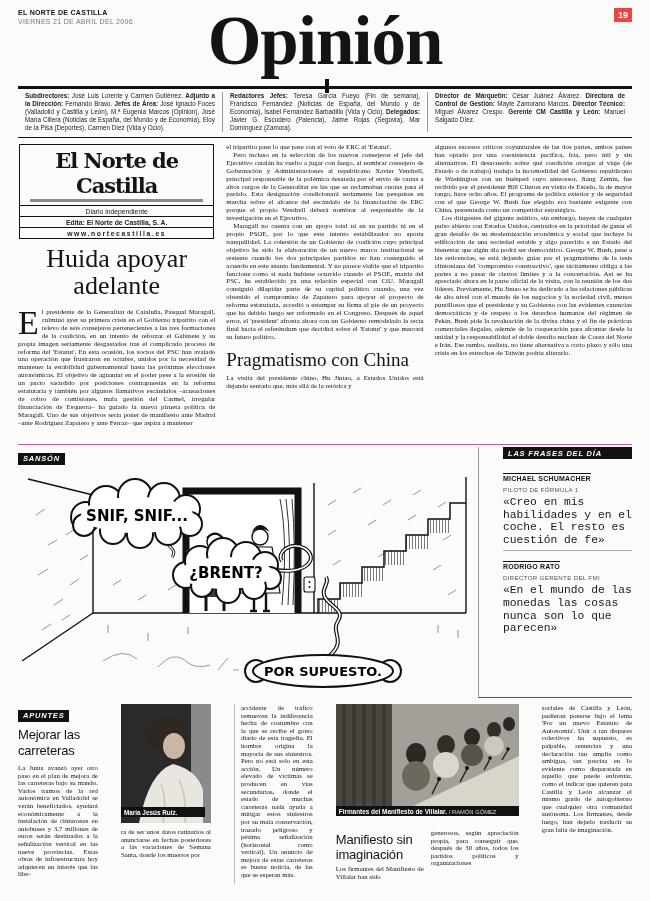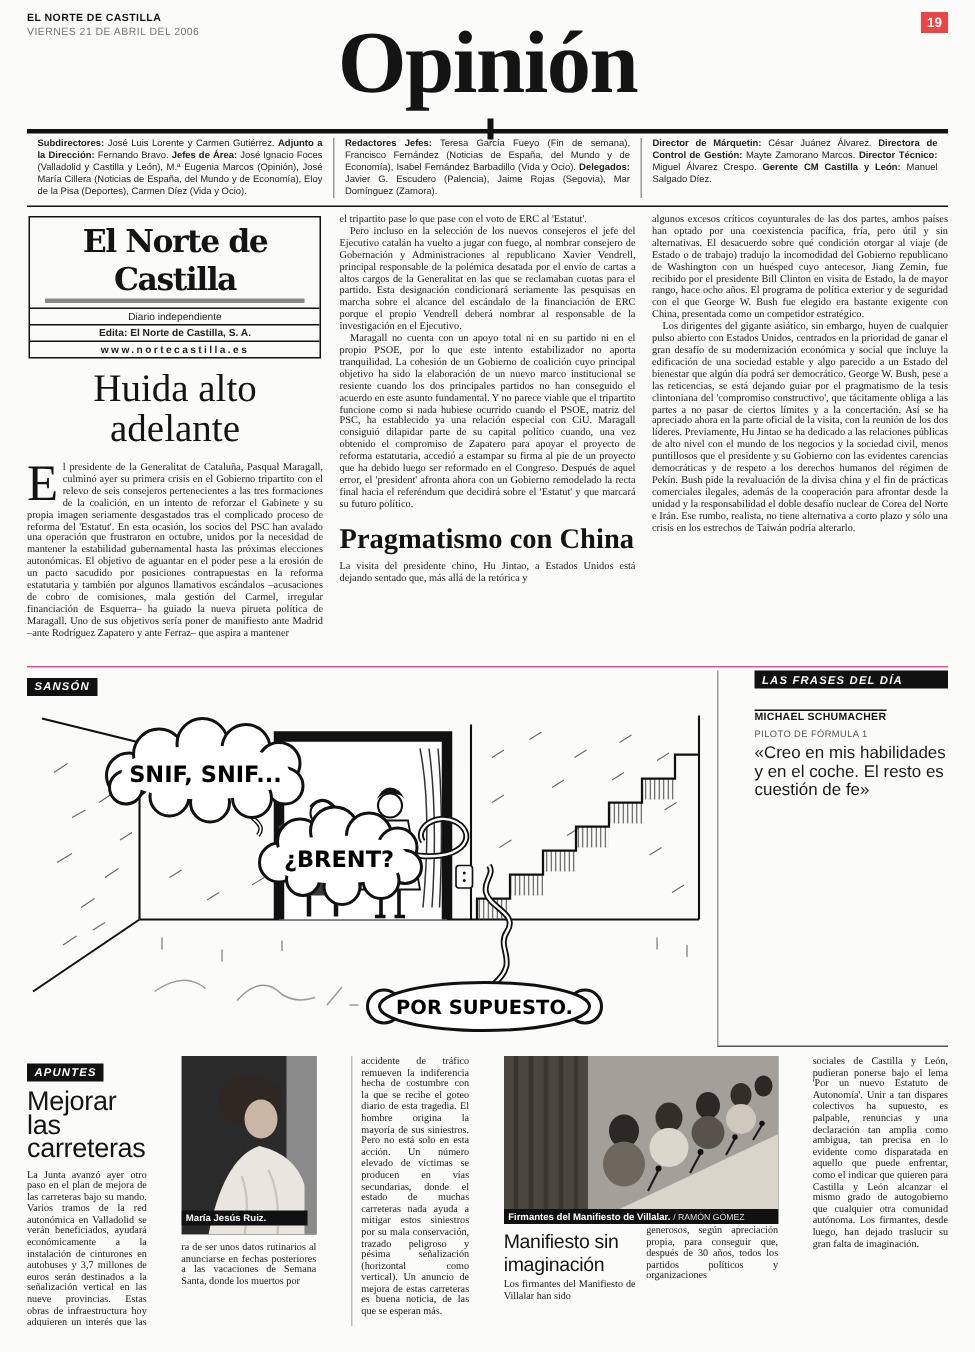--- a/index.html
+++ b/index.html
@@ -4,21 +4,21 @@
 <style>
   * { margin:0; padding:0; box-sizing:border-box; }
   html,body { width:650px; height:901px; background:#fbfbf9; color:#141414; }
   body { font-family:"Liberation Serif", serif; padding:6px 18px 0 18px; overflow:hidden; }
 
   
   .hdr { position:relative; height:78px; }
   .hdr-left { position:absolute; left:0; top:3px; line-height:1.25; }
   .hdr-pub { font-family:"Liberation Sans",sans-serif; font-size:7px; font-weight:bold; letter-spacing:.3px; }
   .hdr-date { font-family:"Liberation Sans",sans-serif; font-size:7px; color:#777; letter-spacing:.3px; }
-  .hdr-title { text-align:center; font-size:59px; line-height:70px; font-weight:bold; letter-spacing:-1px; }
+  .hdr-title { text-align:center; font-size:69px; line-height:70px; font-weight:bold; letter-spacing:-1px; }
   .pagebox { position:absolute; right:0; top:2px; background:#ef4444; color:#fff; font-family:"Liberation Sans",sans-serif; font-size:9px; font-weight:bold; padding:2px 4px; }
   .thickrule { position:relative; height:3px; background:#111; margin-top:2px; }
   .thickrule .tick { position:absolute; left:50%; top:-7px; width:4px; height:14px; background:#111; }
 
   
   .mast { border-bottom:1px solid #111; padding:3px 0 5px 0; }
   .dirline { text-align:center; font-family:"Liberation Sans",sans-serif; font-size:8.5px; margin:2px 0 4px 0; }
   .dirline b { font-weight:bold; }
   .staff { display:flex; font-family:"Liberation Sans",sans-serif; font-size:6.3px; line-height:8px; color:#222; }
   .staff-col { flex:1; padding:0 7px; text-align:justify; }
@@ -29,54 +29,54 @@
   .main { display:grid; grid-template-columns:1fr 1fr 1fr; column-gap:11px; height:306px; overflow:hidden; padding-top:5px; }
   .ed-body { font-size:6.9px; line-height:7.9px; text-align:justify; }
   .ed-body p + p { text-indent:7px; }
   .logo-box { border:1px solid #111; text-align:center; margin:1px 1px 6px 1px; }
   .logo-name { font-size:21px; font-weight:bold; letter-spacing:-1px; padding:3px 2px 1px 2px; font-family:"DejaVu Serif",serif; }
   .logo-bar { height:3px; background:#8a8a8a; margin:0 10px 3px 10px; }
   .logo-row { border-top:1px solid #111; font-family:"Liberation Sans",sans-serif; font-size:6.8px; padding:1.5px 0; color:#222; }
   .logo-row.b { font-weight:bold; }
   .logo-web { letter-spacing:1.6px; }
   h1.ed-title { font-size:26px; line-height:27px; font-weight:normal; text-align:center; margin:6px 0 9px 0; }
-  h2.ed2-title { font-size:19px; line-height:21px; font-weight:bold; margin:8px 0 4px 0; }
+  h2.ed2-title { font-size:19px; line-height:21px; font-weight:normal; margin:8px 0 4px 0; }
   .dropcap { float:left; font-size:34px; line-height:27px; padding:1px 3px 0 0; }
 
   
   .mid { display:flex; height:254px; border-top:1px solid #ec4899; padding-top:2px; }
   .cartoon { width:452px; }
   .blk-label { display:inline-block; background:#111; color:#fff; font-family:"Liberation Sans",sans-serif; font-style:italic; font-weight:bold; font-size:7.5px; letter-spacing:.8px; padding:1.5px 5px; }
   .frases { flex:1; margin-left:8px; border-left:1px solid #999; border-bottom:1px solid #555; padding:0 0 2px 24px; }
   .frases .blk-label { display:block; text-align:left; }
   .frase { padding-top:4px; margin-top:4px; }
   .frase + .frase { border-top:1px solid #aaa; }
   .frase-name { font-family:"Liberation Sans",sans-serif; font-size:7px; font-weight:bold; letter-spacing:.2px; border-top:1px solid #111; display:inline-block; padding-top:1px; }
   .frase-role { font-family:"Liberation Sans",sans-serif; font-size:6.2px; color:#555; letter-spacing:.3px; margin:1px 0 3px 0; }
-  .frase-quote { font-family:Liberation Sans, sans-serif; font-size:11.3px; line-height:12.6px; color:#191919; }
+  .frase-quote { font-family:Liberation Mono, monospace; font-size:11.3px; line-height:12.6px; color:#191919; }
 
   
   .bottom { display:flex; gap:23px; height:186px; overflow:hidden; padding-top:6px; }
   .b-body { font-size:6.8px; line-height:7.6px; text-align:justify; }
   .bc1 { width:100px; }
   .bc2 { width:90px; }
   .bc3 { width:97px; border-left:1px solid #bbb; padding-left:6px; }
   .bc45 { width:183px; }
   .bc6 { width:113px; }
-  h3.note-title { font-family:"Liberation Sans",sans-serif; font-weight:normal; font-size:18px; line-height:15.5px; margin:5px 0 6px 0; letter-spacing:-.2px; }
+  h3.note-title { font-family:"Liberation Sans",sans-serif; font-weight:normal; font-size:13px; line-height:15.5px; margin:5px 0 6px 0; letter-spacing:-.2px; }
   h3.note-title.sm { font-size:13px; line-height:14.5px; margin:4px 0 3px 0; }
   .photo { position:relative; overflow:hidden; background:#777; }
   .photo1 { width:90px; height:119px; }
   .photo2 { width:183px; height:112px; }
   .caption-bar { position:absolute; left:0; background:#111; color:#fff; font-family:"Liberation Sans",sans-serif; font-size:6.4px; font-weight:bold; padding:1.5px 3px; white-space:nowrap; overflow:hidden; }
   .photo1 .caption-bar { bottom:6px; width:94%; }
   .photo2 .caption-bar { bottom:0; width:100%; }
   .caption-credit { font-weight:normal; font-size:5.8px; color:#ddd; }
   .under-photo { margin-top:5px; }
-  .man-cols { display:flex; gap:7px; margin-top:1px; }
+  .man-cols { display:flex; gap:7px; margin-top:13px; }
   .man-cols > div { flex:1; }
   svg text { font-family:"DejaVu Sans",sans-serif; }
 </style>
 </head>
 <body>
 
 <div class="hdr">
   <div class="hdr-left">
     <div class="hdr-pub">EL NORTE DE CASTILLA</div>
     <div class="hdr-date">VIERNES 21 DE ABRIL DEL 2006</div>
@@ -110,21 +110,21 @@
 
 <div class="main">
   <div>
     <div class="logo-box">
       <div class="logo-name">El Norte de Castilla</div>
       <div class="logo-bar"></div>
       <div class="logo-row">Diario independiente</div>
       <div class="logo-row b">Edita: El Norte de Castilla, S. A.</div>
       <div class="logo-row b logo-web">www.nortecastilla.es</div>
     </div>
-    <h1 class="ed-title">Huida alto adelante</h1>
+    <h1 class="ed-title">Huida apoyar adelante</h1>
     <div class="ed-body">
       <p><span class="dropcap">E</span><span>l presidente de la Generalitat de Cataluña, Pasqual Maragall, culminó ayer su primera crisis en el Gobierno tripartito con el relevo de seis consejeros pertenecientes a las tres formaciones de la coalición, en un intento de reforzar el Gabinete y su propia imagen seriamente desgastados tras el complicado proceso de reforma del 'Estatut'. En esta ocasión, los socios del PSC han avalado una operación que frustraron en octubre, unidos por la necesidad de mantener la estabilidad gubernamental hasta las próximas elecciones autonómicas. El objetivo de aguantar en el poder pese a la erosión de un pacto sacudido por posiciones contrapuestas en la reforma estatutaria y también por algunos llamativos escándalos –acusaciones de cobro de comisiones, mala gestión del Carmel, irregular financiación de Esquerra– ha guiado la nueva pirueta política de Maragall. Uno de sus objetivos sería poner de manifiesto ante Madrid –ante Rodríguez Zapatero y ante Ferraz– que aspira a mantener</span></p>
     </div>
   </div>
   <div>
     <div class="ed-body">
       <p>el tripartito pase lo que pase con el voto de ERC al 'Estatut'.</p>
       <p>Pero incluso en la selección de los nuevos consejeros el jefe del Ejecutivo catalán ha vuelto a jugar con fuego, al nombrar consejero de Gobernación y Administraciones al republicano Xavier Vendrell, principal responsable de la polémica desatada por el envío de cartas a altos cargos de la Generalitat en las que se reclamaban cuotas para el partido. Esta designación condicionará seriamente las pesquisas en marcha sobre el alcance del escándalo de la financiación de ERC porque el propio Vendrell deberá nombrar al responsable de la investigación en el Ejecutivo.</p>
       <p>Maragall no cuenta con un apoyo total ni en su partido ni en el propio PSOE, por lo que este intento estabilizador no aporta tranquilidad. La cohesión de un Gobierno de coalición cuyo principal objetivo ha sido la elaboración de un nuevo marco institucional se resiente cuando los dos principales partidos no han conseguido el acuerdo en este asunto fundamental. Y no parece viable que el tripartito funcione como si nada hubiese ocurrido cuando el PSOE, matriz del PSC, ha establecido ya una relación especial con CiU. Maragall consiguió dilapidar parte de su capital político cuando, una vez obtenido el compromiso de Zapatero para apoyar el proyecto de reforma estatutaria, accedió a estampar su firma al pie de un proyecto que ha debido luego ser reformado en el Congreso. Después de aquel error, el 'president' afronta ahora con un Gobierno remodelado la recta final hacia el referéndum que decidirá sobre el 'Estatut' y que marcará su futuro político.</p>
     </div>
@@ -258,20 +258,25 @@
       </g>
     </svg>
   </div>
 
   <div class="frases">
     <span class="blk-label">LAS FRASES DEL DÍA</span>
     <div class="frase">
       <div class="frase-name">MICHAEL SCHUMACHER</div>
       <div class="frase-role">PILOTO DE FÓRMULA 1</div>
       <div class="frase-quote">«Creo en mis habilidades y en el coche. El resto es cuestión de fe»</div>
+    </div>
+    <div class="frase">
+      <div class="frase-name">RODRIGO RATO</div>
+      <div class="frase-role">DIRECTOR GERENTE DEL FMI</div>
+      <div class="frase-quote">«En el mundo de las monedas las cosas nunca son lo que parecen»</div>
     </div>
   </div>
 </div>
 
 <div class="bottom">
   <div class="bc1">
     <span class="blk-label">APUNTES</span>
     <h3 class="note-title">Mejorar las carreteras</h3>
     <div class="b-body">La Junta avanzó ayer otro paso en el plan de mejora de las carreteras bajo su mando. Varios tramos de la red autonómica en Valladolid se verán beneficiados, ayudará económicamente a la instalación de cinturones en autobuses y 3,7 millones de euros serán destinados a la señalización vertical en las nueve provincias. Estas obras de infraestructura hoy adquieren un interés que las libe-</div>
   </div>

